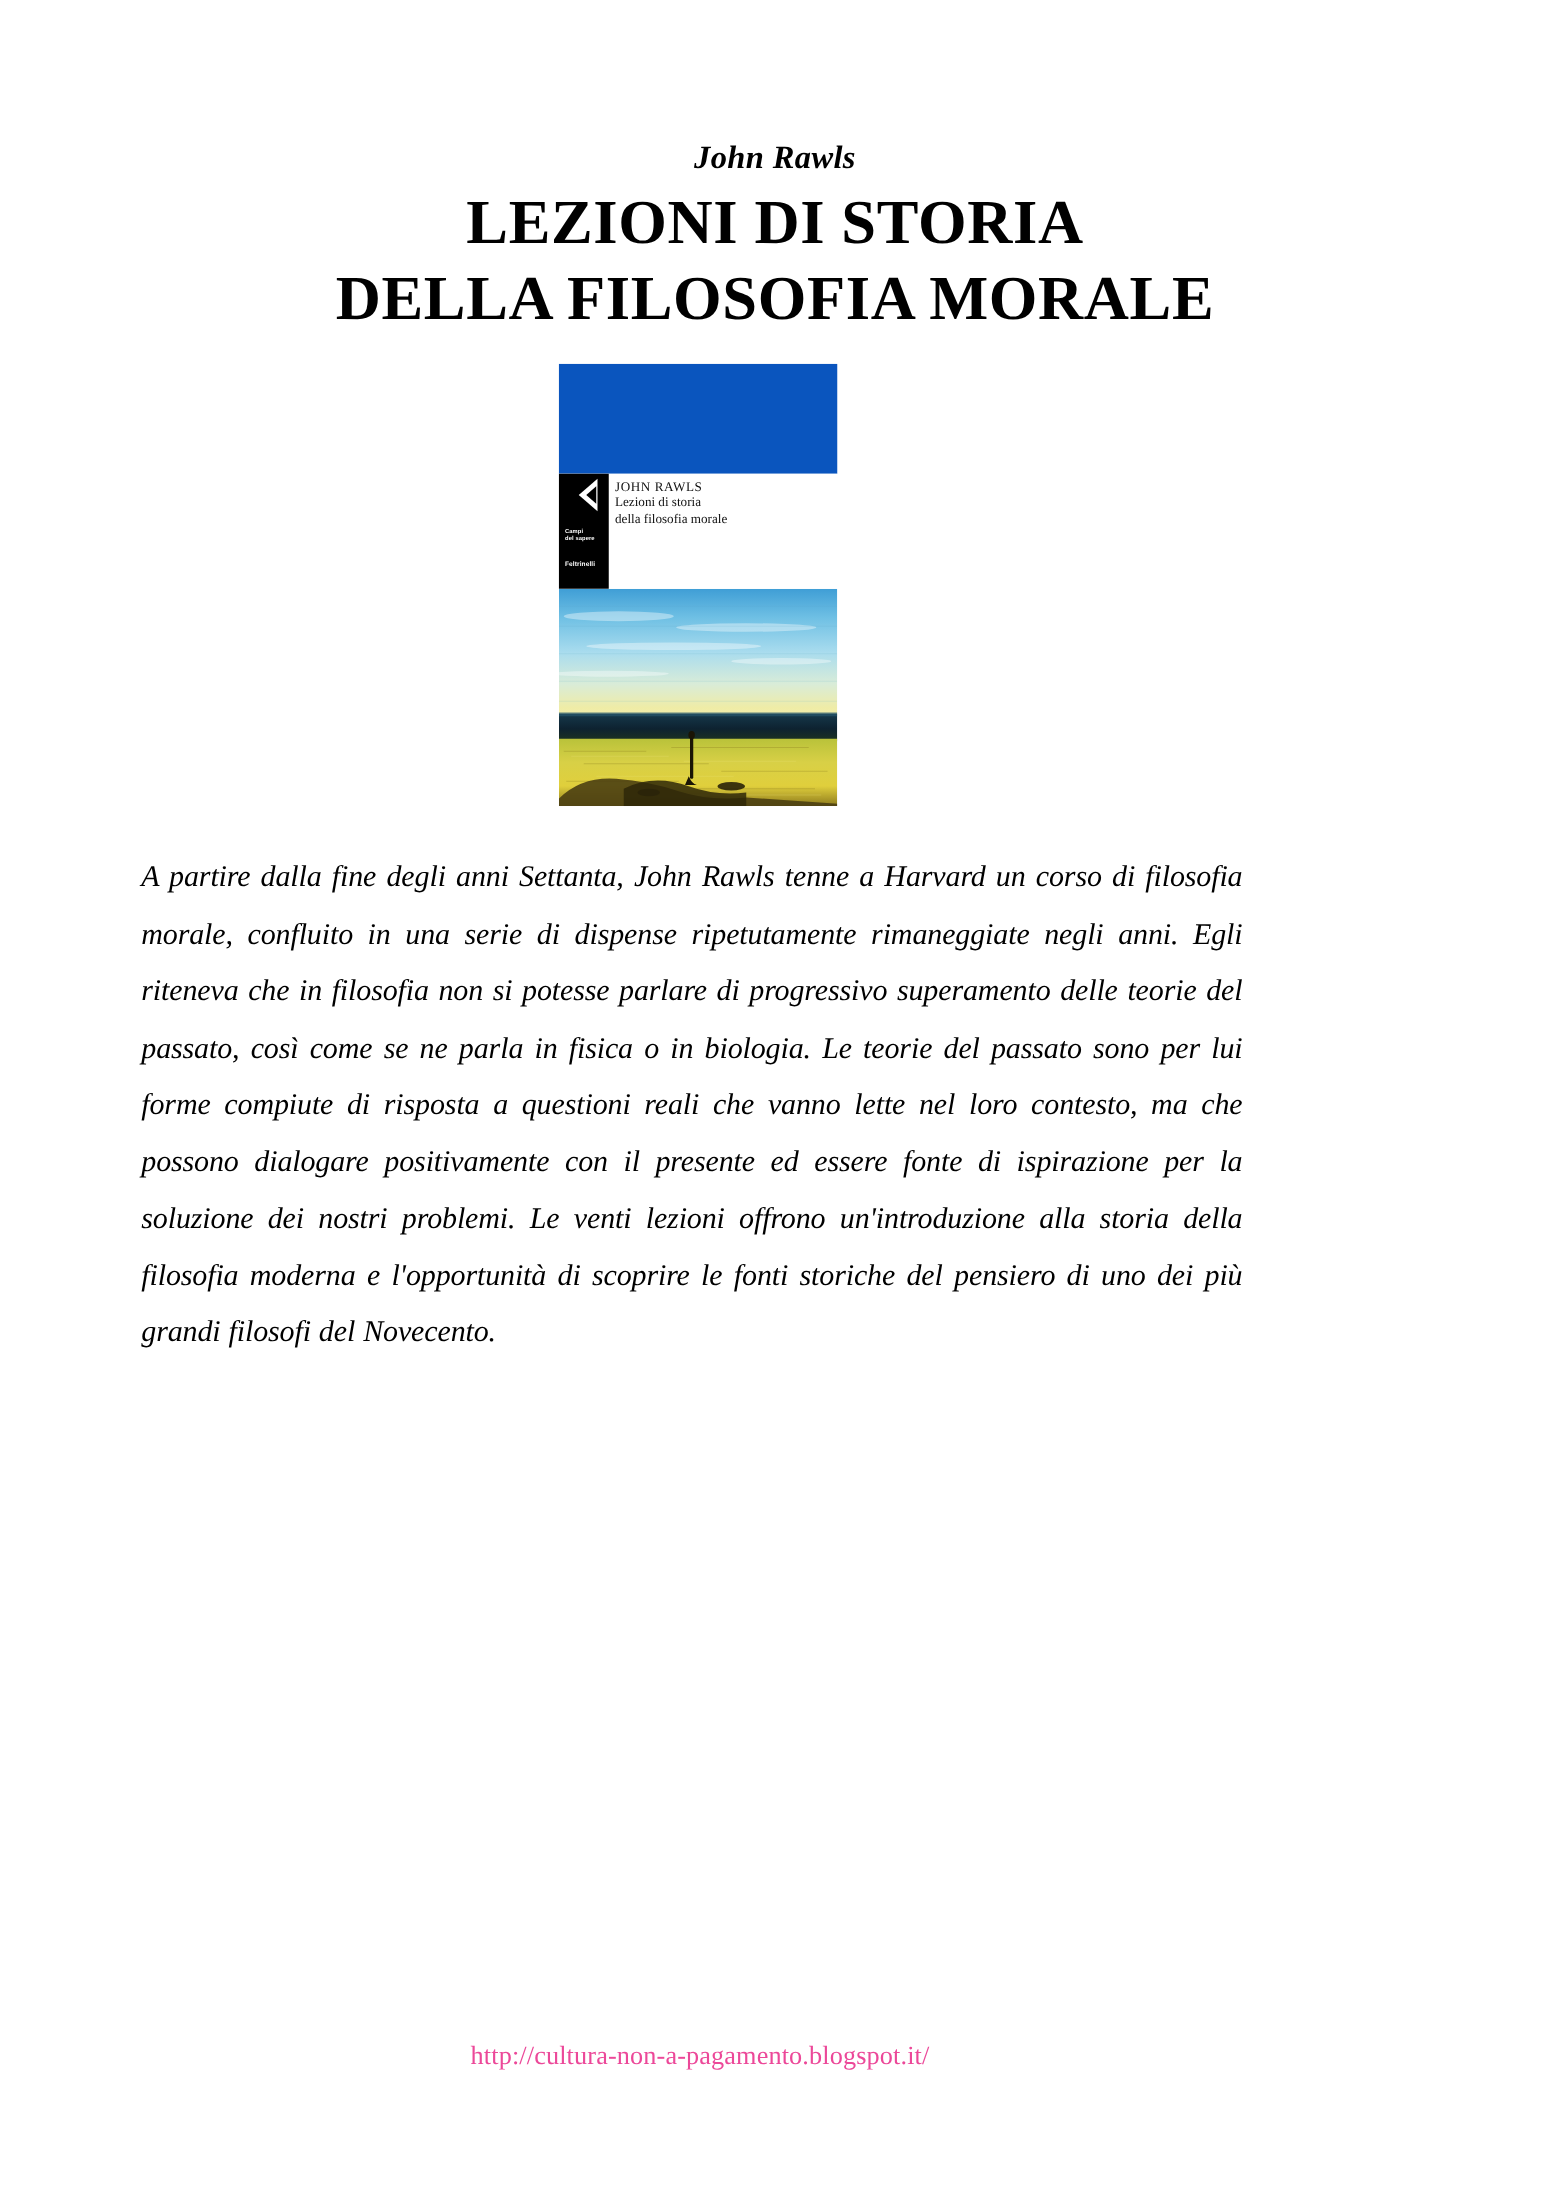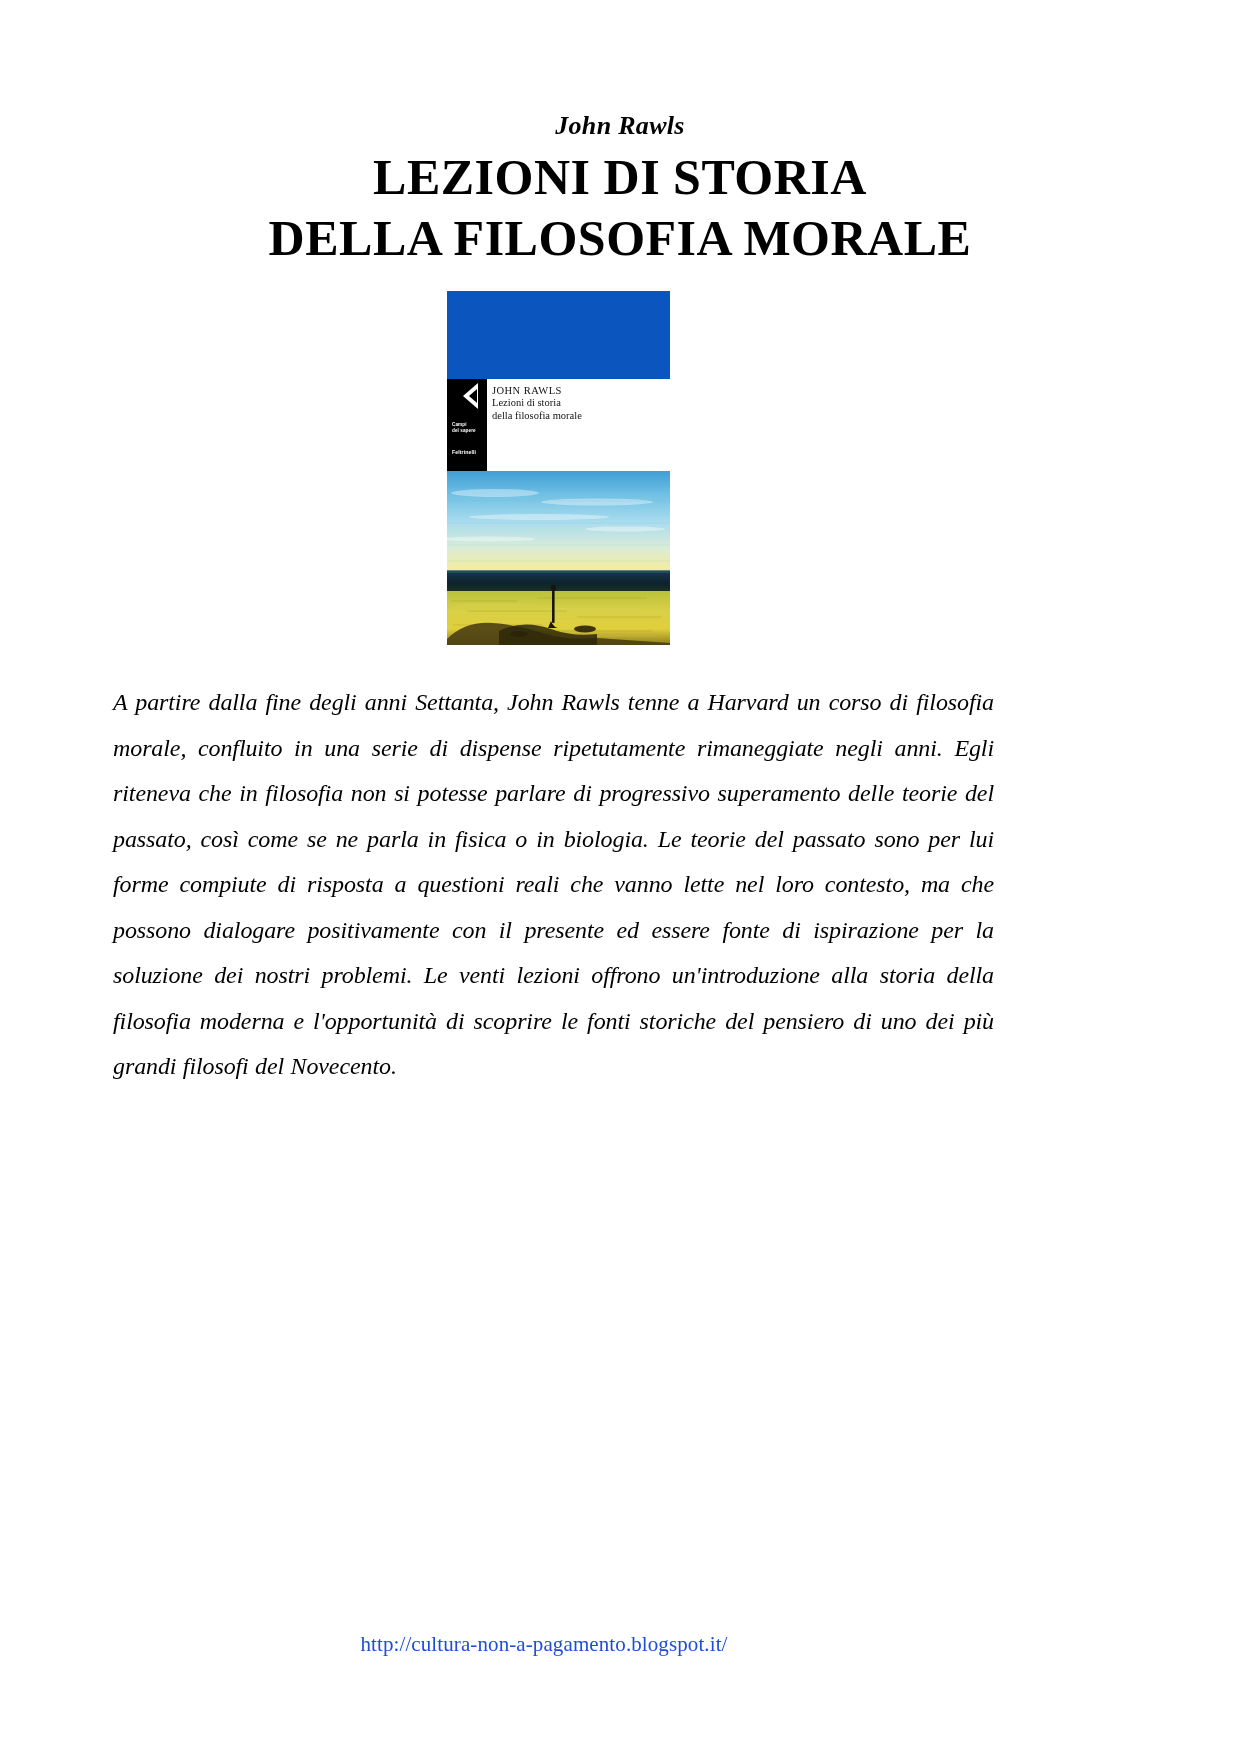--- a/index.html
+++ b/index.html
@@ -183,21 +183,22 @@
   
   .footer {
     position: absolute;
     top: 1632px;
     left: 0;
     width: 1088px;
     text-align: center;
     font-family: "Liberation Serif", "DejaVu Serif", serif;
     font-size: 21px;
     letter-spacing: 0.1px;
-    color: #1d4ed8;
+    color: #ec4899;
+    padding-left: 16px;
   }
 </style>
 </head>
 <body>
 
 <div class="page">
 
   <div class="header">
     <div class="author">John Rawls</div>
     <h1 class="title">LEZIONI DI STORIA

